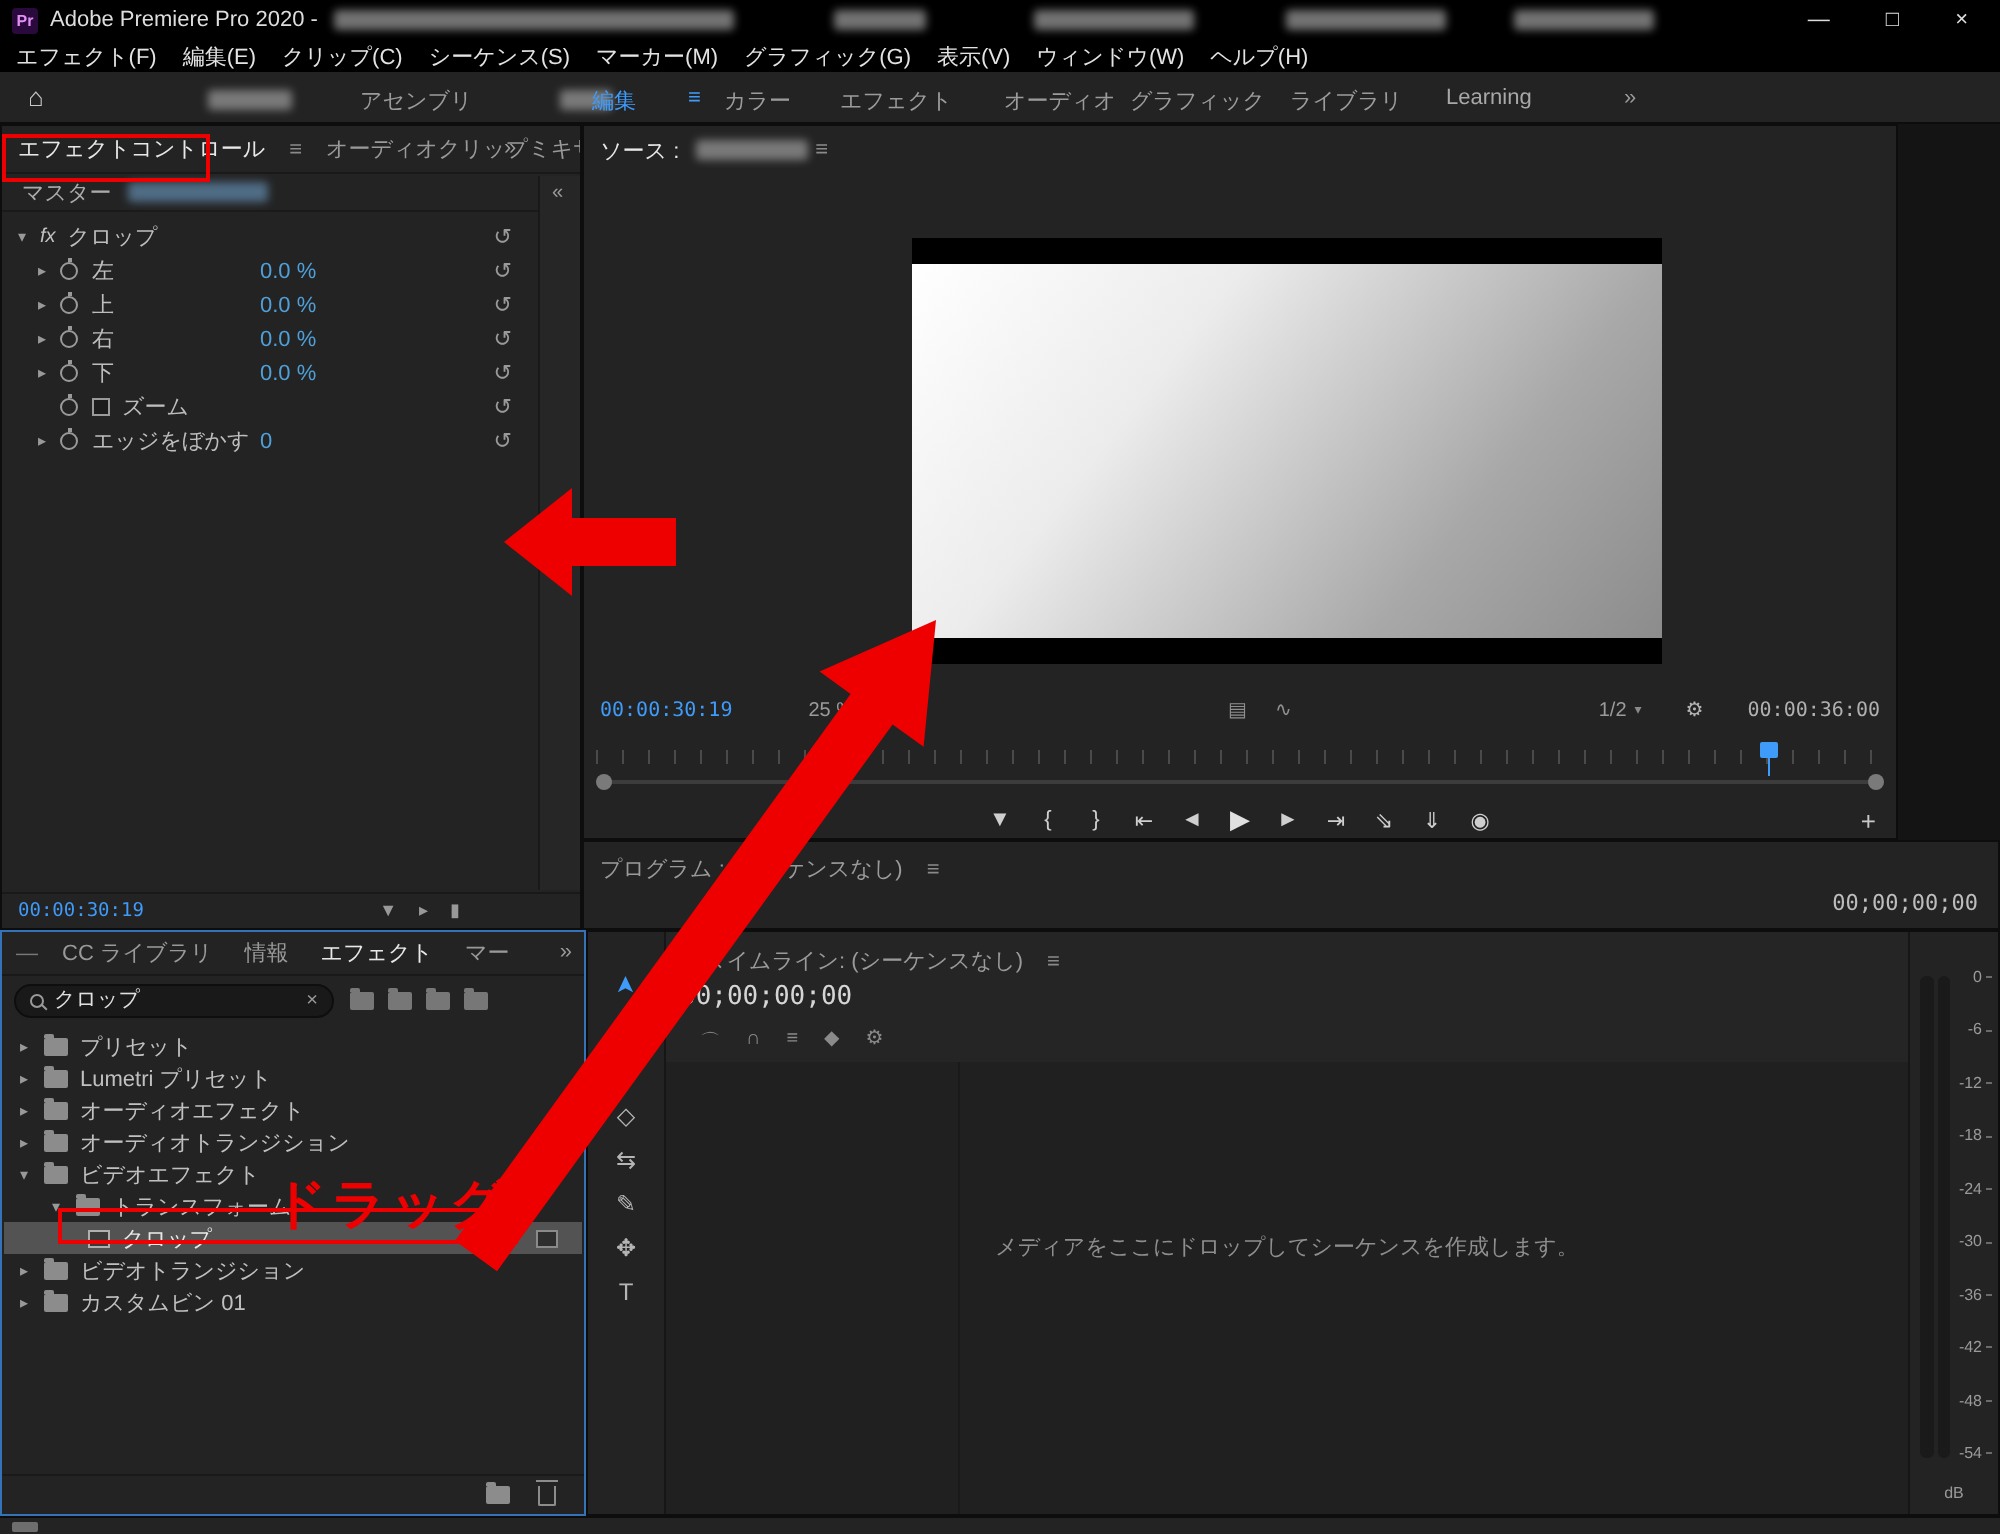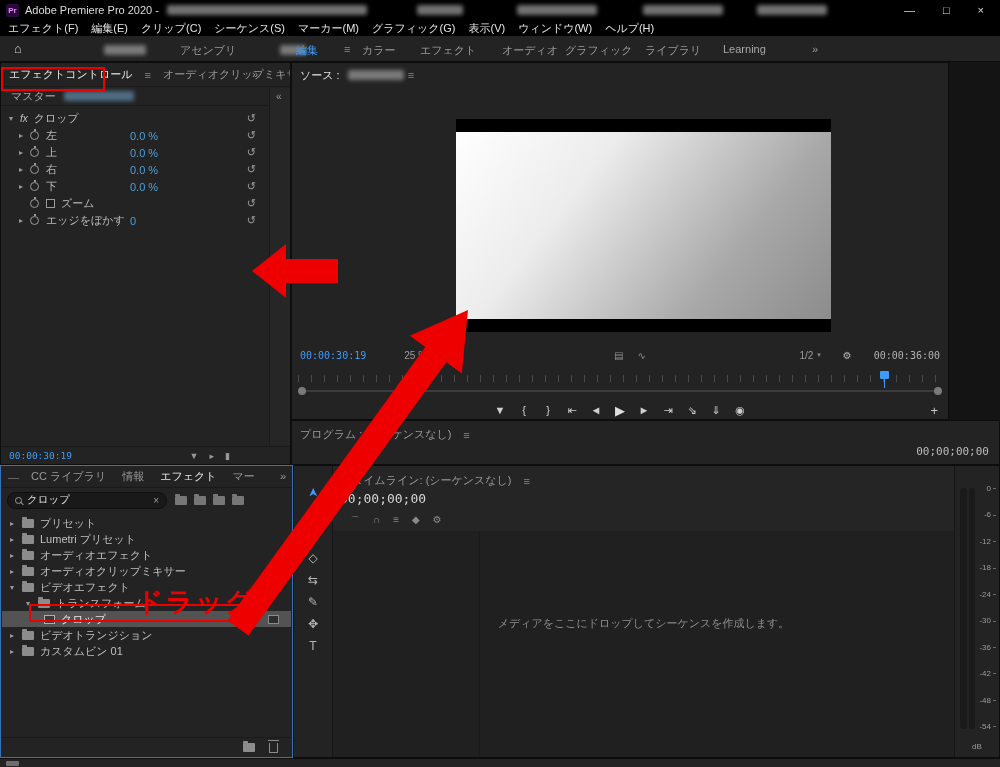--- a/index.html
+++ b/index.html
@@ -361,21 +361,21 @@
       <span class="lbl">Lumetri プリセット</span>
     </div>
     <div class="tree-row">
       <span class="chev">▸</span>
       <span class="folder-ic"></span>
       <span class="lbl">オーディオエフェクト</span>
     </div>
     <div class="tree-row">
       <span class="chev">▸</span>
       <span class="folder-ic"></span>
-      <span class="lbl">オーディオクリップミキサー</span>
+      <span class="lbl">オーディオトランジション</span>
     </div>
     <div class="tree-row">
       <span class="chev">▾</span>
       <span class="folder-ic"></span>
       <span class="lbl">ビデオエフェクト</span>
     </div>
     <div class="tree-row d1">
       <span class="chev">▾</span>
       <span class="folder-ic"></span>
       <span class="lbl">トランスフォーム</span>

